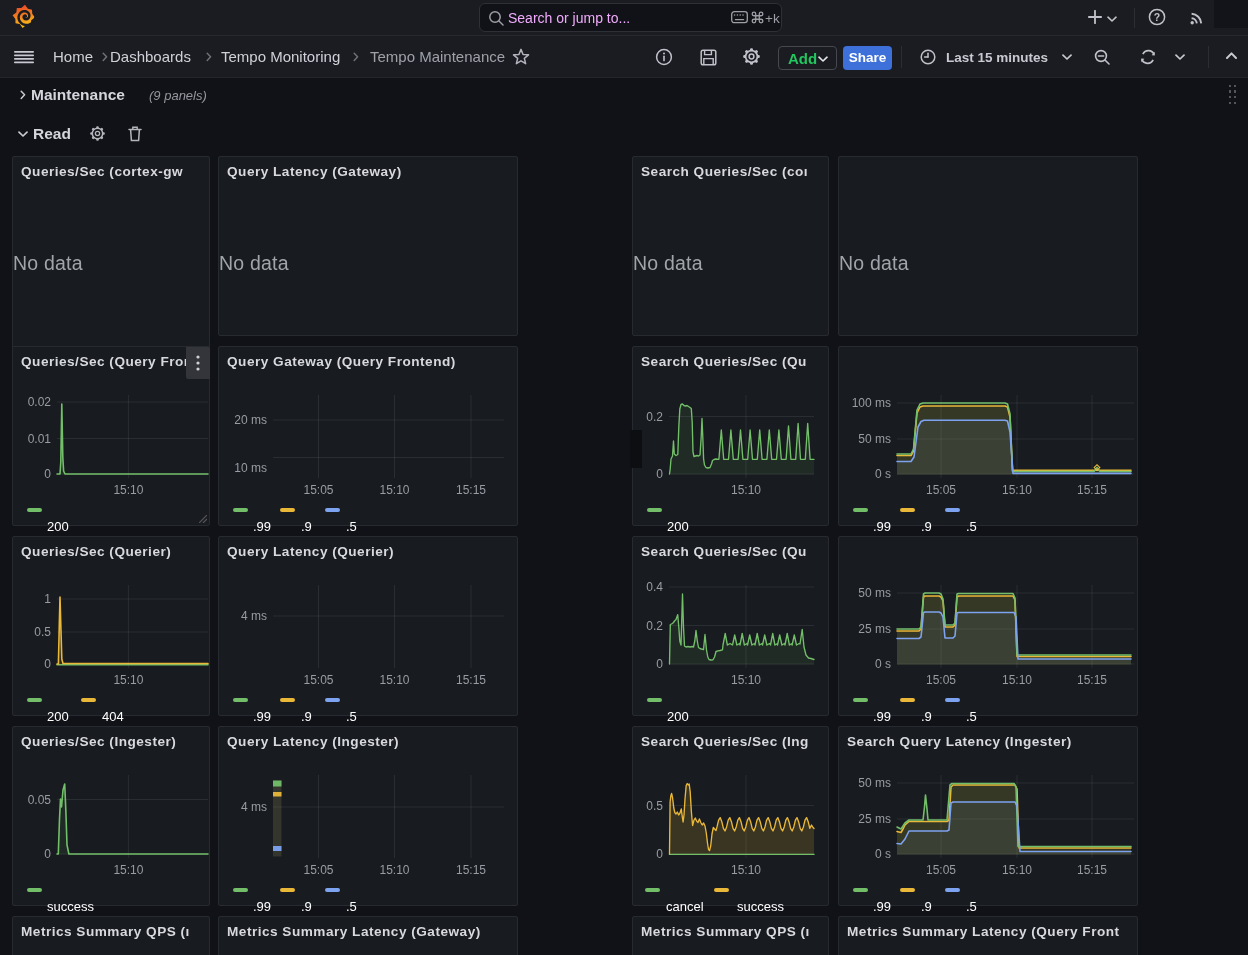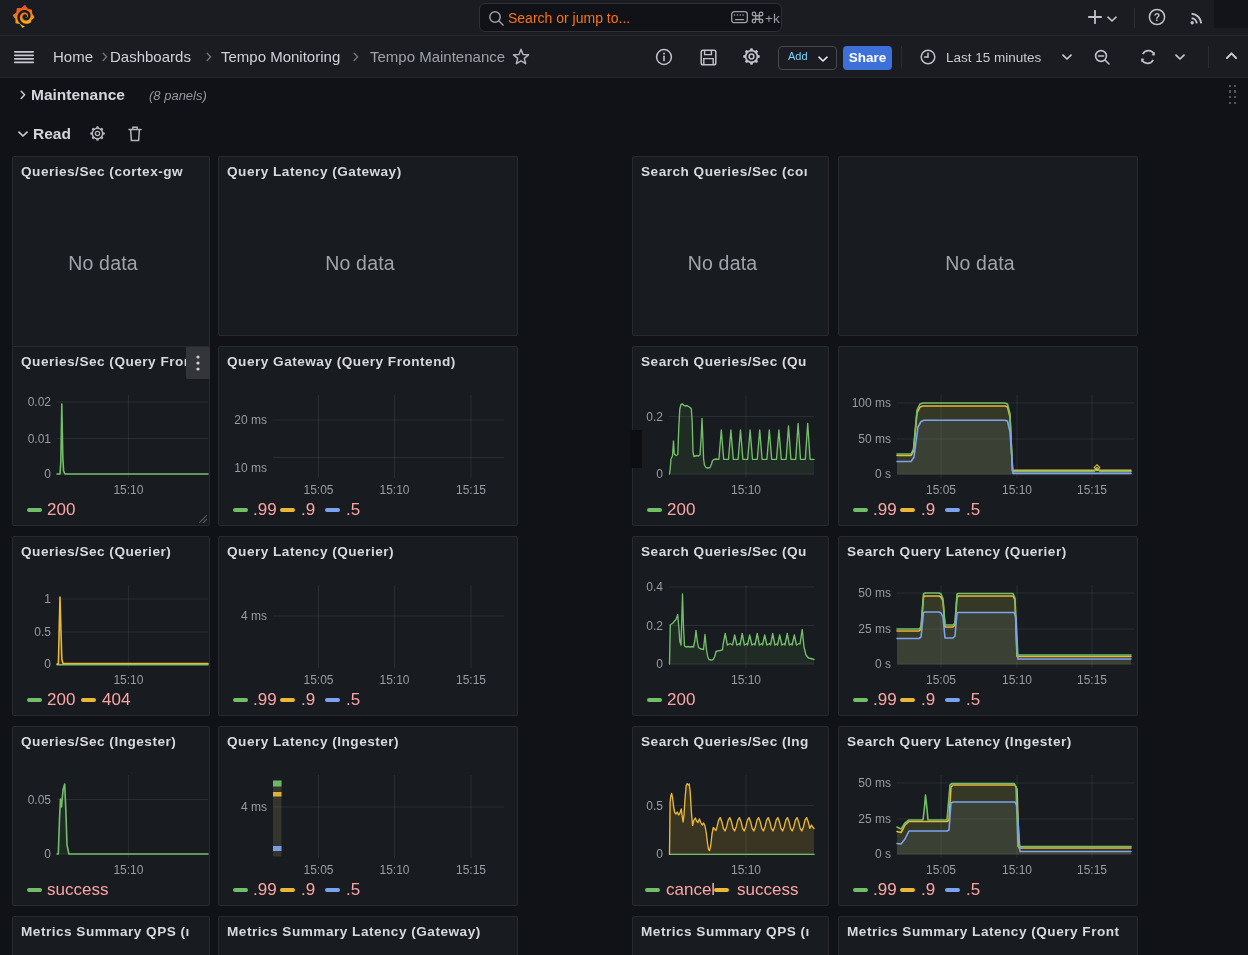--- a/index.html
+++ b/index.html
@@ -1,27 +1,27 @@
 <!DOCTYPE html>
 <html><head><meta charset="utf-8"><style>
 * { margin:0; padding:0; box-sizing:border-box; }
 html,body { width:1248px; height:955px; background:#111217; overflow:hidden;
   font-family:"Liberation Sans", sans-serif; }
 .abs { position:absolute; }
 .panel { position:absolute; background:#181b1f; border:1px solid #282a31; border-radius:2px; }
 .pt { position:absolute; top:5px; left:8px; right:8px; height:19px; line-height:19px;
   font-size:13.6px; font-weight:bold; letter-spacing:0.5px; color:#d8d9df;
   white-space:nowrap; overflow:hidden; }
-.nodata { position:absolute; left:0; right:16px; top:95px; text-align:center;
+.nodata { position:absolute; left:0; right:16px; top:95px; 
   font-size:19.5px; color:#a2a4ab; letter-spacing:0.2px; }
 .cs { position:absolute; left:0; top:0; }
 .yl { position:absolute; text-align:right; font-size:12px; color:#9a9ca4; height:16px; line-height:16px;}
 .xl { position:absolute; text-align:center; font-size:12px; color:#9a9ca4; height:16px; line-height:16px;}
 .sw { position:absolute; top:161px; width:15px; height:4px; border-radius:2px; }
-.ll { position:absolute; top:155px; font-size:17px; color:#fca5a5; height:15px; line-height:15px;}
+.ll { position:absolute; top:172px; font-size:13px; color:#ffffff; height:15px; line-height:15px;}
 .crumb { position:absolute; top:48px; height:18px; line-height:18px; font-size:15px; color:#d0d1d8; }
 .dim { color:#9fa1a8; }
 </style></head><body>
 <div class="abs" style="left:0;top:0;width:1248px;height:36px;background:#1a1c22;border-bottom:1px solid #26282e"></div>
 <div class="abs" style="left:0;top:36px;width:1248px;height:42px;background:#1a1c22;border-bottom:1px solid #23252b"></div>
 <div class="abs" style="left:1214px;top:0;width:34px;height:28px;background:#121419"></div>
 <svg style="position:absolute;left:12px;top:3px" width="24" height="27" viewBox="0 0 24 27">
     <defs>
       <linearGradient id="glg" x1="0.25" y1="0" x2="0.45" y2="1">
         <stop offset="0" stop-color="#E8432A"></stop>
@@ -30,21 +30,21 @@
       </linearGradient>
     </defs>
     <polygon points="12.96,1.86 15.87,5.82 20.01,6.69 20.23,10.86 22.94,14.52 19.20,17.37 18.70,21.84 14.34,21.83 10.64,24.94 7.73,20.98 3.52,20.17 3.37,15.94 0.56,12.27 4.31,9.38 4.84,4.88 9.29,5.07" fill="url(#glg)"></polygon>
     <path d="M 20.36 4.73 L 21.45 5.97 L 22.33 7.34 L 22.98 8.80 L 23.40 10.32 L 23.59 11.86 L 23.55 13.38 L 23.28 14.85 L 22.81 16.25 L 22.15 17.53 L 21.32 18.69 L 20.34 19.69 L 19.25 20.52 L 18.06 21.16 L 16.82 21.61 L 15.54 21.87 L 14.27 21.93 L 13.02 21.81 L 11.83 21.50 L 10.72 21.04 L 9.72 20.42 L 8.83 19.67 L 8.08 18.82 L 7.48 17.89 L 7.03 16.89 L 6.74 15.87 L 6.61 14.83 L 6.64 13.81 L 6.82 12.82 L 7.13 11.90 L 7.57 11.05 L 8.12 10.29 L 8.76 9.64 L 9.48 9.10 L 10.25 8.69 L 11.05 8.40 L 11.87 8.25 L 12.68 8.21 L 13.46 8.30 L 14.21 8.50 L 14.89 8.80 L 15.51 9.19 L 16.05 9.66 L 16.50 10.19 L 16.85 10.76 L 17.11 11.36 L 17.27 11.98 L 17.33 12.59 L 17.30 13.19 L 17.18 13.76 L 16.98 14.29 L 16.72 14.77 L 16.39 15.19 L 16.02 15.54 L 15.61 15.82 L 15.18 16.03 L 14.74 16.17 L 14.30 16.23 L 13.87 16.23 L 13.46 16.16 L 13.08 16.04 L 12.73 15.87 L 12.43 15.65 L 12.18 15.40 L 11.98 15.13 L 11.83 14.84 L 11.72 14.54 L 11.67 14.25 L 11.67 13.96 L 11.70 13.69 L 11.78 13.44 L 11.89 13.22 L 12.02 13.03 L 12.18 12.86 L 12.35 12.74 L 12.52 12.64 L 12.70 12.58 L 12.88 12.55 L 13.05 12.54 L 13.21 12.56 L 13.35 12.61 L 13.48 12.67 L 13.59 12.74 L 13.68 12.82 L 13.75 12.91 L 13.80 13.00 L 13.84 13.10 L 13.87 13.19 L 13.88 13.27 L 13.89 13.35 L 13.89 13.43" fill="none" stroke="#1a1c22" stroke-width="2.45" stroke-linecap="round"></path>
   </svg>
 <div class="abs" style="left:479px;top:3px;width:303px;height:29px;background:#111217;border:1px solid #2e3038;border-radius:6px"></div>
 <svg style="position:absolute;left:488px;top:10px" width="16" height="16" viewBox="0 0 16 16">
     <circle cx="7" cy="7" r="5.2" fill="none" stroke="#9d9ea6" stroke-width="1.5"></circle>
     <line x1="11" y1="11" x2="15" y2="15" stroke="#9d9ea6" stroke-width="1.5" stroke-linecap="round"></line>
   </svg>
-<div class="abs" style="left:508px;top:10px;font-size:14px;color:#f97316">Search or jump to...</div>
+<div class="abs" style="left:508px;top:10px;font-size:14px;color:#f0abfc">Search or jump to...</div>
 <svg style="position:absolute;left:731px;top:11px" width="18" height="13" viewBox="0 0 18 13">
     <rect x="0.7" y="0.7" width="15.6" height="11" rx="2.6" fill="none" stroke="#9d9ea6" stroke-width="1.3"></rect>
     <circle cx="3.6" cy="4" r="0.8" fill="#9d9ea6"></circle>
     <circle cx="6.4" cy="4" r="0.8" fill="#9d9ea6"></circle>
     <circle cx="9.2" cy="4" r="0.8" fill="#9d9ea6"></circle>
     <circle cx="12" cy="4" r="0.8" fill="#9d9ea6"></circle>
     <line x1="4.4" y1="8.6" x2="12.6" y2="8.6" stroke="#9d9ea6" stroke-width="1.3" stroke-linecap="round"></line>
   </svg>
 <svg style="position:absolute;left:751px;top:11px" width="13" height="13" viewBox="1 1 22 22">
     <path d="M15 6v12a3 3 0 1 0 3-3H6a3 3 0 1 0 3 3V6a3 3 0 1 0-3 3h12a3 3 0 1 0-3-3" fill="none" stroke="#9d9ea6" stroke-width="2.2"></path>
@@ -107,32 +107,32 @@
       <rect x="-1.5" y="-8.3" width="3" height="2.8" rx="1.2" fill="#c0c1c9" transform="rotate(135)"></rect>
       <rect x="-1.5" y="-8.3" width="3" height="2.8" rx="1.2" fill="#c0c1c9" transform="rotate(180)"></rect>
       <rect x="-1.5" y="-8.3" width="3" height="2.8" rx="1.2" fill="#c0c1c9" transform="rotate(225)"></rect>
       <rect x="-1.5" y="-8.3" width="3" height="2.8" rx="1.2" fill="#c0c1c9" transform="rotate(270)"></rect>
       <rect x="-1.5" y="-8.3" width="3" height="2.8" rx="1.2" fill="#c0c1c9" transform="rotate(315)"></rect>
       <circle r="5.9" fill="none" stroke="#c0c1c9" stroke-width="1.7"></circle>
       <circle r="2.4" fill="none" stroke="#c0c1c9" stroke-width="1.5"></circle>
     </g>
   </svg>
 <div class="abs" style="left:778px;top:46px;width:59px;height:24px;border:1px solid #46484f;border-radius:4px"></div>
-<div class="abs" style="left:788px;top:50px;font-size:11px;font-weight:normal;color:#7dd3fc">Add</div>
+<div class="abs" style="left:788px;top:50px;font-size:15px;font-weight:bold;color:#22c55e">Add</div>
 <svg style="position:absolute;left:818px;top:55px" width="10" height="8" viewBox="0 0 10 8">
     <polyline points="1,2.2 5,6 9,2.2" fill="none" stroke="#e6e7eb" stroke-width="1.6" stroke-linecap="round" stroke-linejoin="round"></polyline>
   </svg>
 <div class="abs" style="left:843px;top:46px;width:49px;height:24px;background:#3D71D9;border-radius:4px;text-align:center;line-height:24px;font-size:13.5px;font-weight:bold;color:#fff">Share</div>
 <div class="abs" style="left:901px;top:46px;width:1px;height:22px;background:#2b2d33"></div>
 <svg style="position:absolute;left:920px;top:49px" width="16" height="16" viewBox="0 0 16 16">
     <circle cx="8" cy="8" r="6.8" fill="none" stroke="#c0c1c9" stroke-width="1.5"></circle>
     <line x1="8" y1="8" x2="8" y2="4.2" stroke="#c0c1c9" stroke-width="1.5" stroke-linecap="round"></line>
     <line x1="8" y1="8" x2="4.6" y2="8" stroke="#c0c1c9" stroke-width="1.5" stroke-linecap="round"></line>
   </svg>
-<div class="abs" style="left:946px;top:49.5px;font-size:13.5px;font-weight:normal;color:#c9cad1">Last 15 minutes</div>
+<div class="abs" style="left:946px;top:49.5px;font-size:13.5px;font-weight:bold;color:#c9cad1">Last 15 minutes</div>
 <svg style="position:absolute;left:1062px;top:53px" width="10" height="8" viewBox="0 0 10 8">
     <polyline points="1,2.2 5,6 9,2.2" fill="none" stroke="#c9cad1" stroke-width="1.7" stroke-linecap="round" stroke-linejoin="round"></polyline>
   </svg>
 <svg style="position:absolute;left:1094px;top:49px" width="16" height="16" viewBox="0 0 16 16">
     <circle cx="7" cy="7" r="5.4" fill="none" stroke="#c0c1c9" stroke-width="1.6"></circle>
     <line x1="11.2" y1="11.2" x2="15" y2="15" stroke="#c0c1c9" stroke-width="1.6" stroke-linecap="round"></line>
     <line x1="4.4" y1="7" x2="9.6" y2="7" stroke="#c0c1c9" stroke-width="1.6" stroke-linecap="round"></line>
   </svg>
 <svg style="position:absolute;left:1140px;top:49px" width="16" height="16" viewBox="0 0 16 16">
     <path d="M 14.1 5.6 A 6.1 6.1 0 0 0 2.9 5.2 M 1.9 10.4 A 6.1 6.1 0 0 0 13.1 10.8" fill="none" stroke="#c0c1c9" stroke-width="1.7"></path>
@@ -143,21 +143,21 @@
     <polyline points="1,2.2 5,6 9,2.2" fill="none" stroke="#c9cad1" stroke-width="1.7" stroke-linecap="round" stroke-linejoin="round"></polyline>
   </svg>
 <div class="abs" style="left:1208px;top:46px;width:1px;height:22px;background:#2b2d33"></div>
 <svg style="position:absolute;left:1226px;top:52px" width="11" height="8" viewBox="0 0 11 8">
     <polyline points="1,6 5.5,1.4 10,6" fill="none" stroke="#c9cad1" stroke-width="2.0" stroke-linecap="round" stroke-linejoin="round"></polyline>
   </svg>
 <svg style="position:absolute;left:20px;top:90px" width="6" height="10" viewBox="0 0 6 10">
     <polyline points="1.2,1.2 4.6,4.8 1.2,8.4" fill="none" stroke="#c9cad1" stroke-width="1.5" stroke-linecap="round" stroke-linejoin="round"></polyline>
   </svg>
 <div class="abs" style="left:31px;top:86px;font-size:15.5px;font-weight:bold;color:#d5d6dd">Maintenance</div>
-<div class="abs" style="left:149px;top:88px;font-size:13px;font-style:italic;color:#95969e">(8 panels)</div>
+<div class="abs" style="left:149px;top:88px;font-size:13px;font-style:italic;color:#95969e">(9 panels)</div>
 <div class="abs" style="left:1228.5px;top:84.5px;width:2.4px;height:2.4px;background:#54555b"></div>
 <div class="abs" style="left:1228.5px;top:90.2px;width:2.4px;height:2.4px;background:#54555b"></div>
 <div class="abs" style="left:1228.5px;top:95.9px;width:2.4px;height:2.4px;background:#54555b"></div>
 <div class="abs" style="left:1228.5px;top:101.6px;width:2.4px;height:2.4px;background:#54555b"></div>
 <div class="abs" style="left:1233.5px;top:84.5px;width:2.4px;height:2.4px;background:#54555b"></div>
 <div class="abs" style="left:1233.5px;top:90.2px;width:2.4px;height:2.4px;background:#54555b"></div>
 <div class="abs" style="left:1233.5px;top:95.9px;width:2.4px;height:2.4px;background:#54555b"></div>
 <div class="abs" style="left:1233.5px;top:101.6px;width:2.4px;height:2.4px;background:#54555b"></div>
 <svg style="position:absolute;left:18px;top:130px" width="10" height="8" viewBox="0 0 10 8">
     <polyline points="1,2.2 5,6 9,2.2" fill="none" stroke="#c9cad1" stroke-width="1.7" stroke-linecap="round" stroke-linejoin="round"></polyline>
@@ -339,21 +339,20 @@
       <polyline points="36.5,127.0 37.3,87.5 38.5,87.0 40.0,86.0 41.5,84.0 43.0,82.5 44.7,77.6 45.8,90.0 46.8,104.0 48.0,108.0 49.5,57.0 50.5,90.0 51.5,109.0 53.0,110.0 55.0,109.5 57.0,110.0 59.0,109.5 60.5,110.0 61.8,104.0 63.0,93.5 64.3,104.0 65.5,110.5 67.0,111.5 68.5,112.0 70.5,112.5 72.0,97.5 73.5,113.0 74.8,120.0 76.0,122.5 78.0,123.0 80.0,122.8 81.5,120.0 83.0,114.5 85.0,113.8 87.0,113.5 89.5,112.8 90.0,108.0 92.2,96.5 94.4,108.0 97.0,106.5 99.5,108.0 101.7,98.0 103.9,108.0 106.5,106.5 107.0,108.0 109.2,96.5 111.4,108.0 114.0,106.5 114.5,108.0 116.7,98.0 118.9,108.0 121.5,106.5 122.0,108.0 124.2,96.5 126.4,108.0 129.0,106.5 129.5,108.0 131.7,98.0 133.9,108.0 136.5,106.5 137.5,108.0 139.7,96.5 141.9,108.0 144.5,106.5 144.5,108.0 146.7,98.0 148.9,108.0 151.5,106.5 152.0,108.0 154.2,96.5 156.4,108.0 159.0,106.5 159.1,108.0 161.3,98.0 163.5,108.0 166.1,106.5 167.0,107.0 169.2,92.5 171.0,110.0 173.0,118.0 175.5,121.0 178.0,121.5 181.0,122.5" fill="none" stroke="#73BF69" stroke-width="1.35" stroke-opacity="1.0" stroke-linejoin="round" stroke-linecap="round"></polyline>
     </svg>
     <div class="yl" style="left:0px;top:42px;width:30px">0.4</div>
     <div class="yl" style="left:0px;top:80.5px;width:30px">0.2</div>
     <div class="yl" style="left:0px;top:119px;width:30px">0</div>
     <div class="xl" style="left:88px;top:135px;width:50px">15:10</div>
     <div class="sw" style="left:14px;background:#73BF69"></div>
     <div class="ll" style="left:34px">200</div>
   </div>
 <div class="panel" style="left:838px;top:536px;width:300px;height:180px">
-    <div class="pt">Search Query Latency (Querier)</div>
     <svg class="cs" width="300" height="180" viewBox="0 0 300 180">
       <line x1="58" y1="56" x2="295" y2="56" stroke="rgba(204,204,220,0.10)" stroke-width="1"></line>
       <line x1="58" y1="92" x2="295" y2="92" stroke="rgba(204,204,220,0.10)" stroke-width="1"></line>
       <line x1="58" y1="127" x2="295" y2="127" stroke="rgba(204,204,220,0.10)" stroke-width="1"></line>
       <line x1="102" y1="48" x2="102" y2="131" stroke="rgba(204,204,220,0.10)" stroke-width="1"></line>
       <line x1="178" y1="48" x2="178" y2="131" stroke="rgba(204,204,220,0.10)" stroke-width="1"></line>
       <line x1="253" y1="48" x2="253" y2="131" stroke="rgba(204,204,220,0.10)" stroke-width="1"></line>
       <polygon points="58.0,127.5 58.0,94.0 80.0,94.0 82.0,92.0 84.5,60.0 86.0,59.0 100.0,59.0 102.0,60.0 104.0,64.0 106.0,90.0 114.0,90.0 116.0,88.0 118.0,60.0 119.5,59.0 174.0,59.0 176.0,63.0 178.0,119.5 292.0,119.5 292.0,127.5" fill="#EAB839" fill-opacity="0.13" stroke="none"></polygon>
       <polygon points="58.0,127.5 58.0,92.0 80.0,92.0 82.0,90.0 84.5,57.0 86.0,56.0 100.0,56.0 102.0,57.0 104.0,62.0 106.0,88.0 114.0,88.0 116.0,86.0 118.0,57.0 119.5,56.5 174.0,56.5 176.0,61.0 178.0,118.0 292.0,118.0 292.0,127.5" fill="#73BF69" fill-opacity="0.07" stroke="none"></polygon>
       <polygon points="58.0,127.5 58.0,101.5 80.0,101.5 82.0,100.0 84.5,75.5 86.0,75.0 100.0,75.0 102.0,76.0 104.0,80.0 106.0,101.0 114.0,101.0 116.0,99.0 118.0,76.0 119.5,75.5 175.0,75.5 177.0,80.0 179.0,122.0 292.0,122.0 292.0,127.5" fill="#7DA3F0" fill-opacity="0.07" stroke="none"></polygon>

